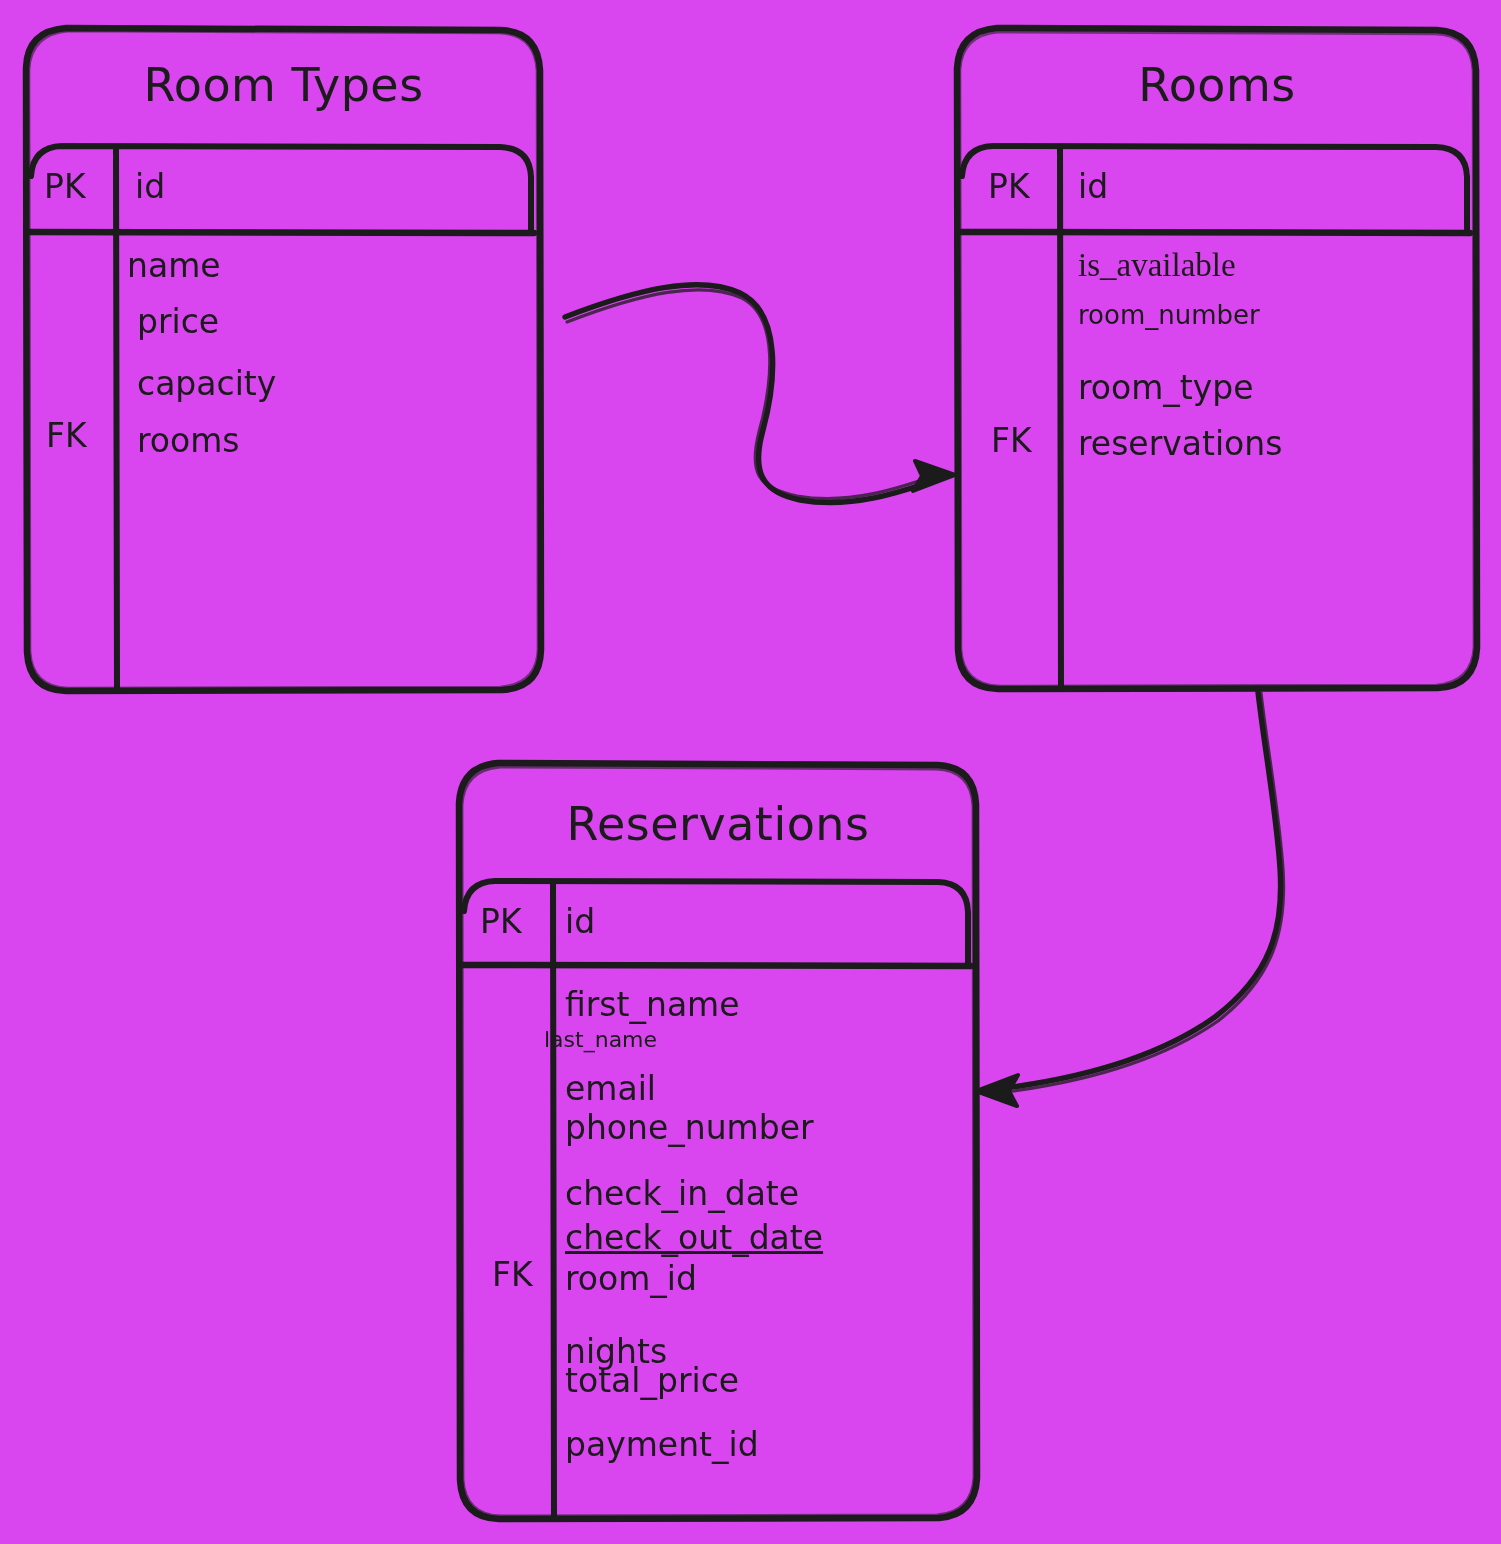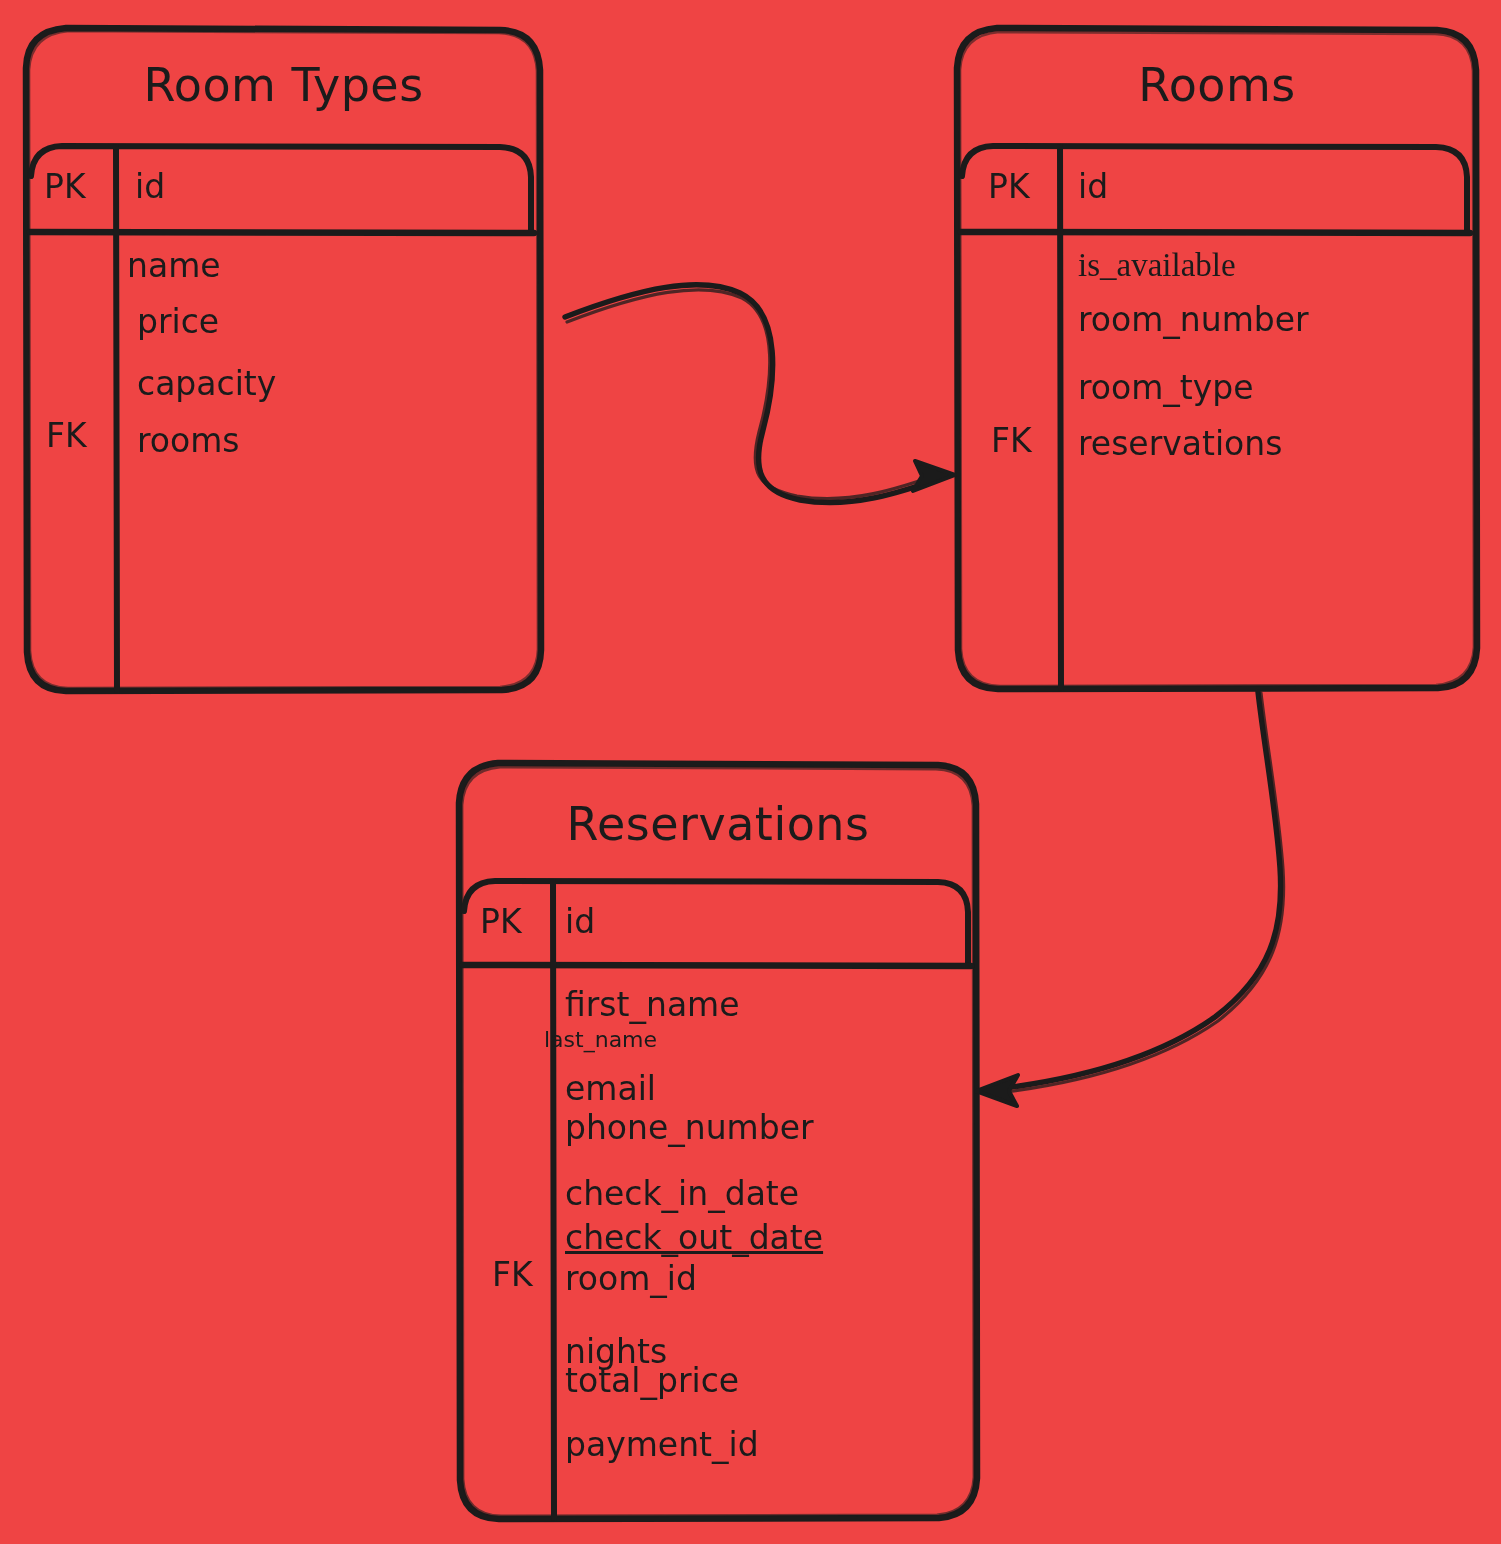--- a/index.html
+++ b/index.html
@@ -4,21 +4,21 @@
 <style>
   html, body {
     margin: 0;
     padding: 0;
     background: #ffffff;
   }
   #canvas {
     position: relative;
     width: 1501px;
     height: 1544px;
-    background: #ef4444;
+    background: #d946ef;
     overflow: hidden;
     font-family: "DejaVu Sans", sans-serif;
   }
   #sketch-layer {
     position: absolute;
     left: 0;
     top: 0;
     width: 1501px;
     height: 1544px;
     pointer-events: none;
@@ -112,21 +112,21 @@
     <div class="field-label" style="left:137px; top:364px; font-size:33px;">capacity</div>
     <div class="field-label" style="left:137px; top:421px; font-size:33px;">rooms</div>
   </div>
 
   <div class="entity">
     <div class="entity-title" style="left:957px; top:58px; width:520px; font-size:46px;">Rooms</div>
     <div class="key-label" style="left:988px; top:167px; font-size:33px;">PK</div>
     <div class="field-label" style="left:1078px; top:167px; font-size:33px;">id</div>
     <div class="key-label" style="left:991px; top:421px; font-size:33px;">FK</div>
     <div class="field-label" style="left:1078px; top:247px; font-size:33px;font-family:Liberation Serif, serif;">is_available</div>
-    <div class="field-label" style="left:1078px; top:300px; font-size:33px;">room_number</div>
+    <div class="field-label" style="left:1078px; top:300px; font-size:26px;">room_number</div>
     <div class="field-label" style="left:1078px; top:368px; font-size:33px;">room_type</div>
     <div class="field-label" style="left:1078px; top:424px; font-size:33px;">reservations</div>
   </div>
 
   <div class="entity">
     <div class="entity-title" style="left:459px; top:797px; width:518px; font-size:46px;">Reservations</div>
     <div class="key-label" style="left:480px; top:902px; font-size:33px;">PK</div>
     <div class="field-label" style="left:565px; top:902px; font-size:33px;">id</div>
     <div class="key-label" style="left:492px; top:1255px; font-size:33px;">FK</div>
     <div class="field-label" style="left:565px; top:985px; font-size:33px;">first_name</div>

